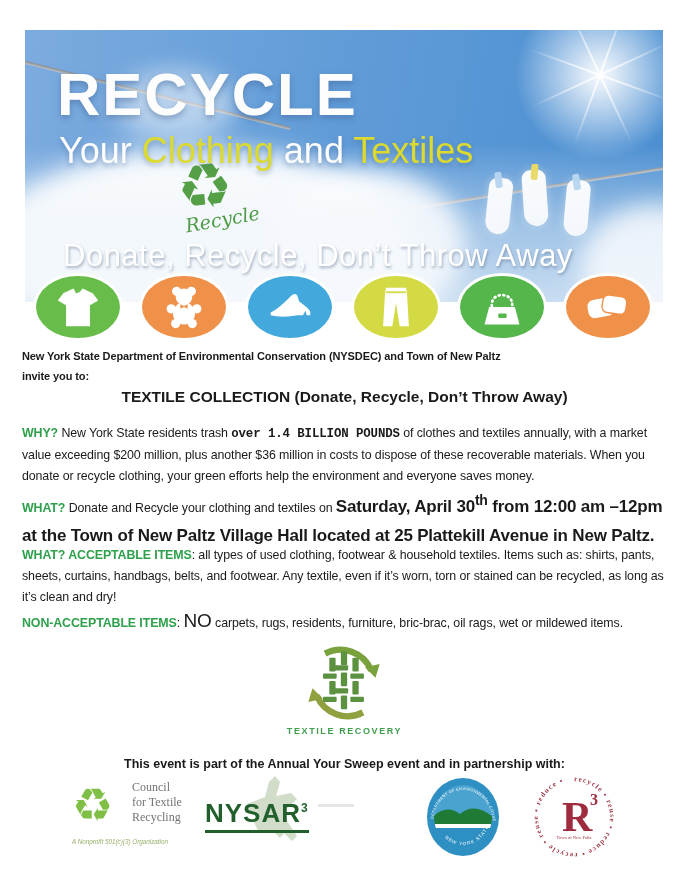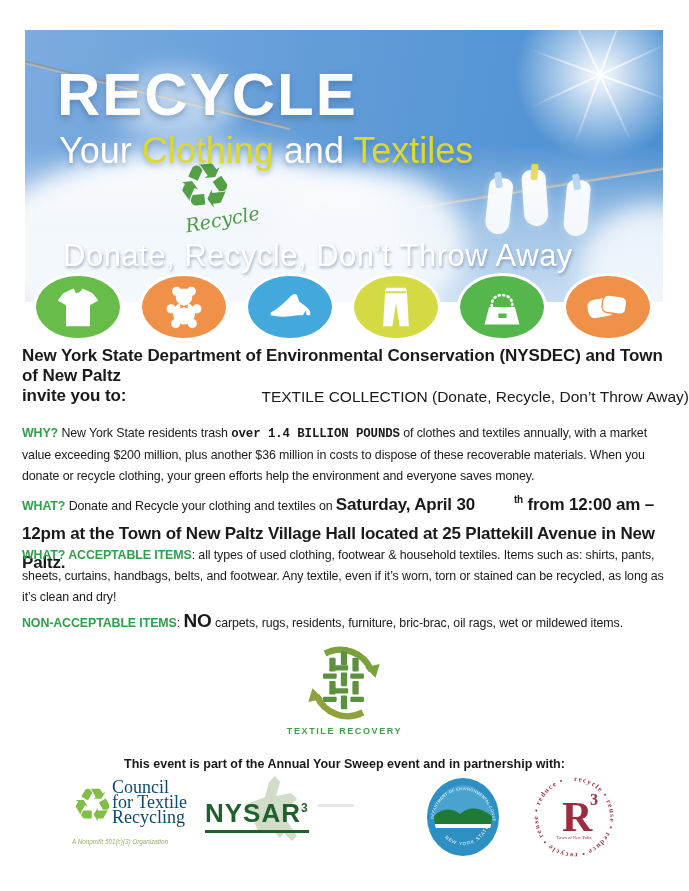--- a/index.html
+++ b/index.html
@@ -36,44 +36,44 @@
 
   
   .icon-circle { position:absolute; top:273px; width:90px; height:68px; border-radius:50%;
       border:3px solid #fff; box-sizing:border-box; display:flex; align-items:center; justify-content:center; }
 
   
   .para { position:absolute; left:22px; width:648px; font-size:12.4px; line-height:21px;
       letter-spacing:-.1px; margin:0; }
   .bold { font-weight:bold;font-family:Liberation Mono, monospace; }
   .green-label { color:#2fa04b; font-weight:bold; }
-  .intro { top:346px; font-size:17px; font-weight:bold; line-height:20px; }
-  .event-title { position:absolute; left:0; top:388px; width:689px; text-align:right;
-      font-size:15.5px; font-weight:normal; margin:0; }
+  .intro { top:346px; font-size:11px; font-weight:bold; line-height:20px; }
+  .event-title { position:absolute; left:0; top:388px; width:689px; text-align:center;
+      font-size:15.5px; font-weight:bold; margin:0; }
   .why { top:423px; }
   .where { top:486px; line-height:28px; }
   .where-big { font-size:17px; font-weight:bold; letter-spacing:-.2px; }
-  .where-big sup { font-size:10px;margin-left:39px; }
+  .where-big sup { font-size:14px; }
   .what { top:545px; }
   .nonacc { top:610px; }
-  .no-word { font-size:19px; font-weight:bold; }
+  .no-word { font-size:19px; font-weight:normal; }
 
   
   .tr-logo { position:absolute; left:302px; top:641px; }
   .tr-label { position:absolute; left:0; top:726px; width:689px; text-align:center;
       color:#3f9d4e; font-size:9px; font-weight:bold; letter-spacing:1.6px; }
 
   .partnership { position:absolute; left:0; top:757px; width:689px; text-align:center;
       font-size:12.5px; font-weight:bold; }
 
   
   .ctr-logo { position:absolute; left:72px; top:780px; width:140px; height:78px; }
   .ctr-glyph { position:absolute; left:0; top:0; font-size:46px; line-height:50px; color:#7fbf45; }
-  .ctr-text { position:absolute; left:40px; top:0; font-family:"Liberation Serif", serif;
-      color:#0c4a6e; font-size:18px; line-height:15px; }
+  .ctr-text { position:absolute; left:60px; top:0; font-family:"Liberation Serif", serif;
+      color:#737373; font-size:12px; line-height:15px; }
   .ctr-tagline { position:absolute; left:0; top:58px; width:150px; font-style:italic;
       font-size:6.3px; color:#9aae6b; }
 
   .nysar-logo { position:absolute; left:205px; top:772px; width:120px; height:100px; }
   .nysar-state { position:absolute; left:34px; top:0; }
   .nysar-text { position:absolute; left:0; top:26px; color:#215f2d; font-weight:bold;
       font-size:26px; letter-spacing:1px; border-bottom:3px solid #215f2d; padding-bottom:1px; }
   .nysar-text sup { font-size:12px; }
 
   .faint-mark { position:absolute; left:318px; top:804px; width:36px; height:3px;

